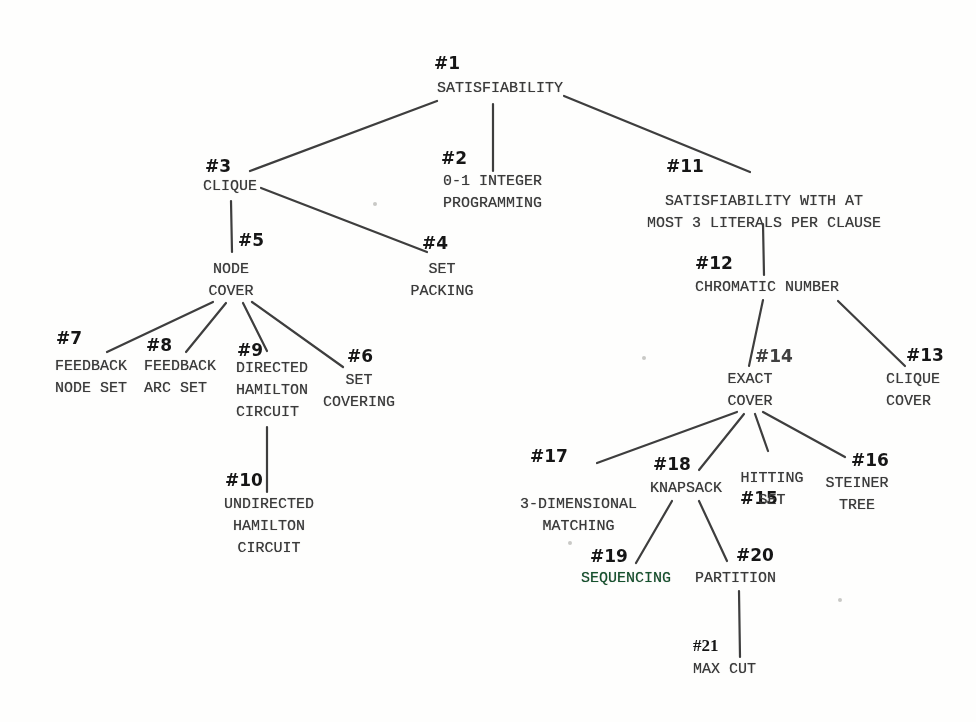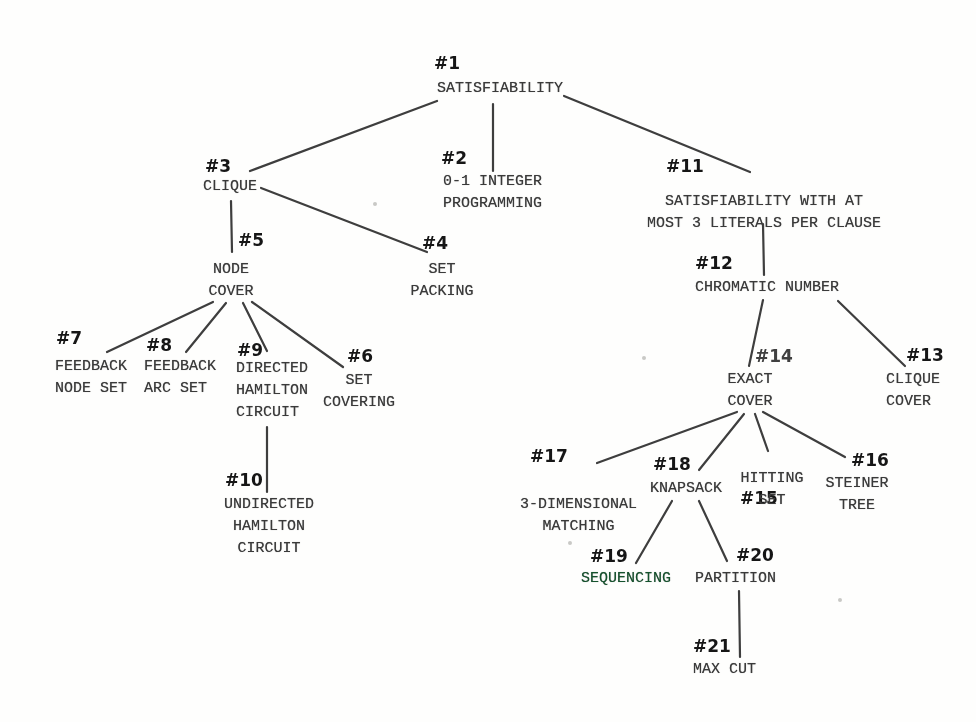--- a/index.html
+++ b/index.html
@@ -200,21 +200,21 @@
           <div class="line">SEQUENCING</div>
         </div>
       </div>
       <div class="node">
         <div class="node-tag" style="left: 736px; top: 545px; color: rgb(22, 22, 22);">#20</div>
         <div class="node-name" style="left: 695px; top: 568px; width: 83px; text-align: left; color: rgb(58, 58, 58);">
           <div class="line">PARTITION</div>
         </div>
       </div>
       <div class="node">
-        <div class="node-tag" style="left: 693px; top: 636px; color: rgb(22, 22, 22);">#21</div>
+        <div class="node-tag" style="left: 693px; top: 636px; color: rgb(22, 22, 22); font-family: Liberation Serif, serif;">#21</div>
         <div class="node-name" style="left: 693px; top: 659px; width: 65px; text-align: left; color: rgb(58, 58, 58);">
           <div class="line">MAX CUT</div>
         </div>
       </div>
     </div>
 <div class="speck" style="left: 642px; top: 356px;"></div>
     <div class="speck" style="left: 568px; top: 541px;"></div>
     <div class="speck" style="left: 838px; top: 598px;"></div>
     <div class="speck" style="left: 373px; top: 202px;"></div>
   </div>

